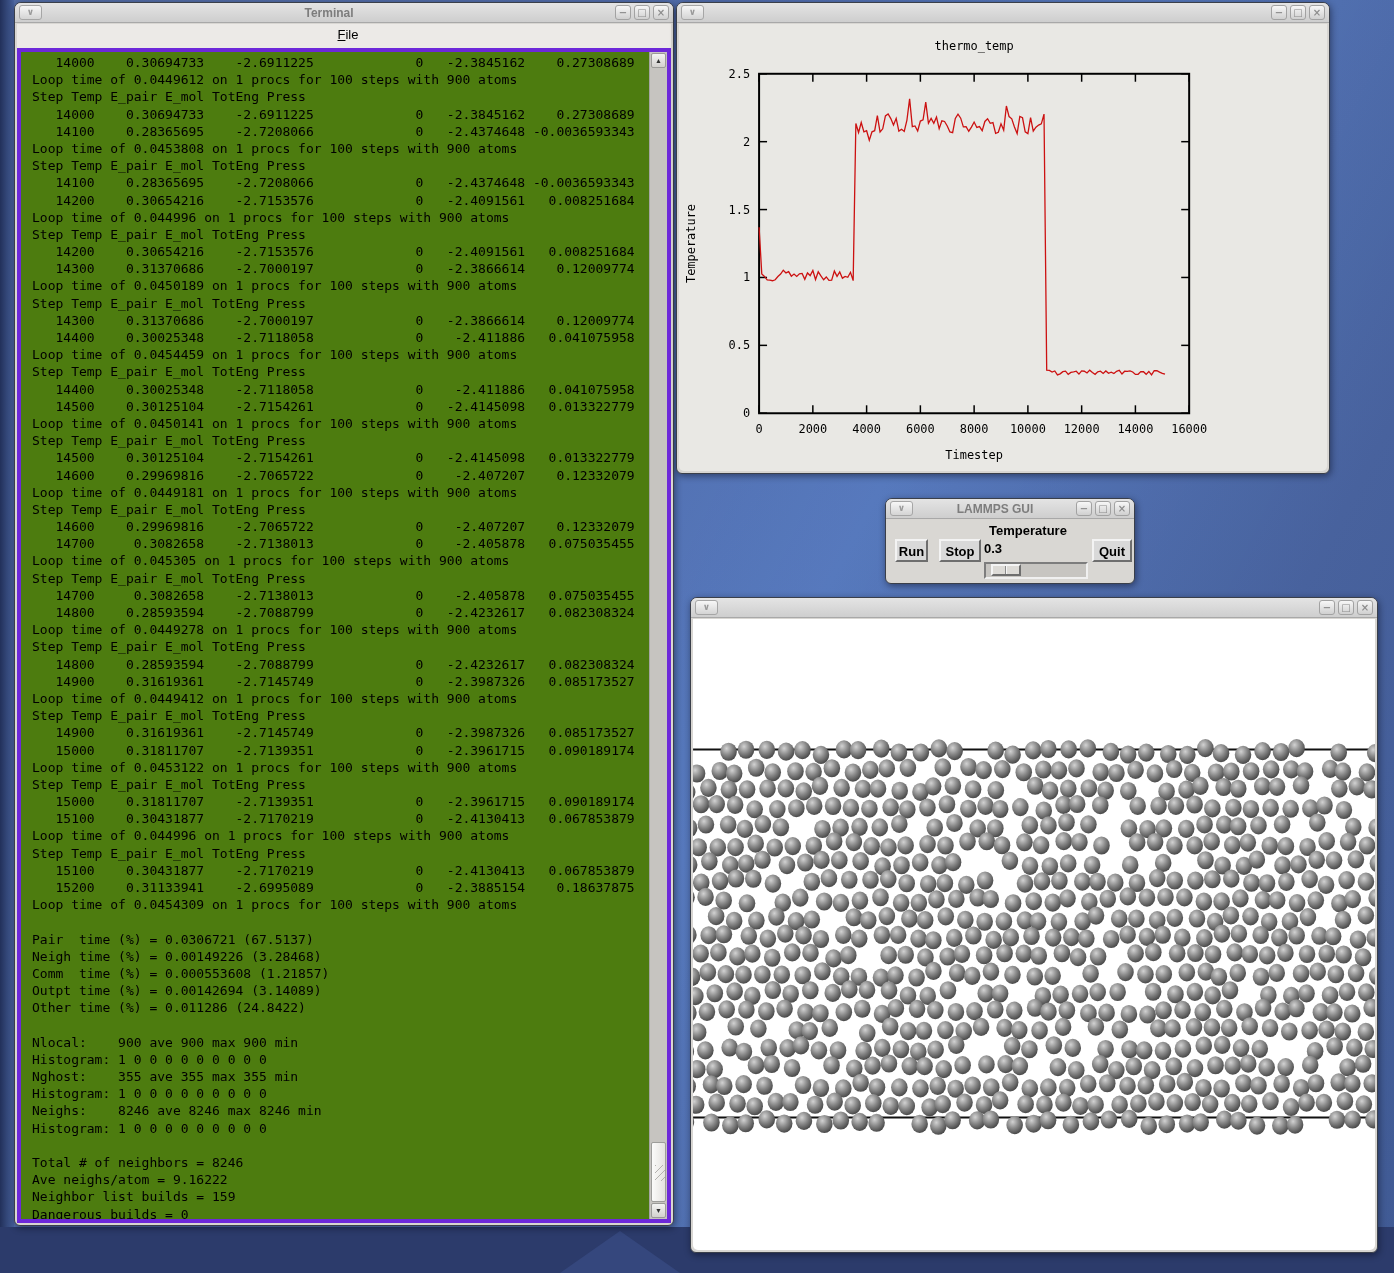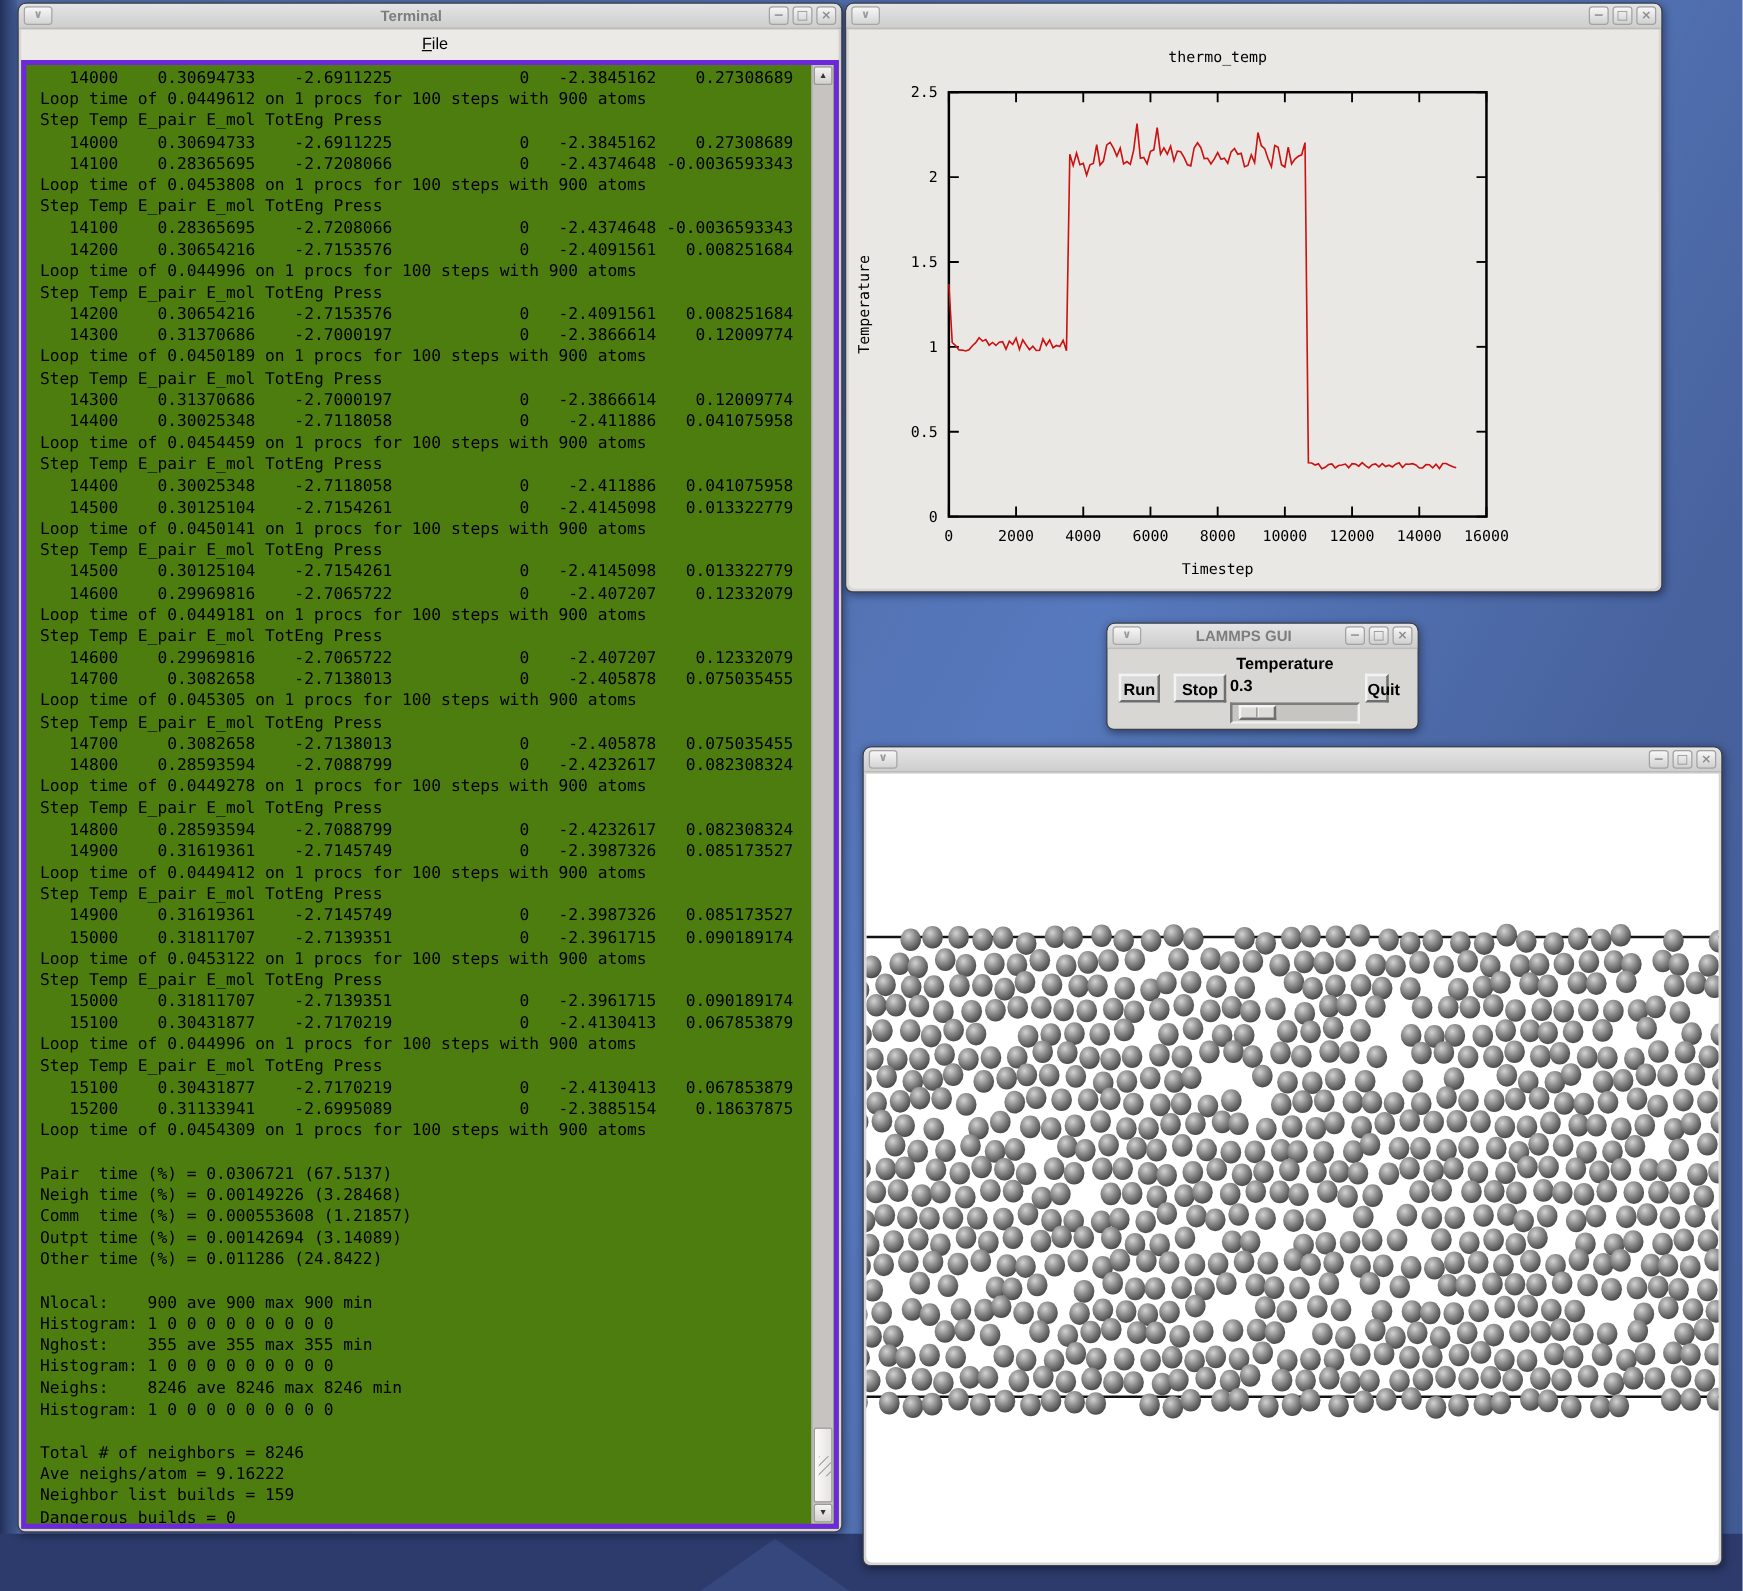--- a/index.html
+++ b/index.html
@@ -71,21 +71,21 @@
     background:#d9d7d3; border-radius:0 0 5px 5px; }
   .lmp-label { position:absolute; left:92px; top:3px; width:96px; text-align:center;
     font:bold 13px "Liberation Sans",sans-serif; color:#000; }
   .lmp-value { position:absolute; left:96px; top:21px; width:42px; 
     font:bold 13px "Liberation Sans",sans-serif; color:#000; }
   .tk-btn { position:absolute; top:19px; height:23px; background:#d9d9d9;
     border:2px solid; border-color:#f3f3f3 #6e6e6e #6e6e6e #f3f3f3;
     font:bold 13px "Liberation Sans",sans-serif; color:#000; text-align:center; padding-top:2px; }
   #btn-run  { left:7px;  width:33px; }
   #btn-stop { left:51px; width:42px; }
-  #btn-quit { left:204px; width:19px; }
+  #btn-quit { left:204px; width:40px; }
   .tk-slider { position:absolute; left:96px; top:42px; width:104px; height:17px;
     background:#c7c5c1; border:2px solid; border-color:#7d7d7d #f0f0f0 #f0f0f0 #7d7d7d; }
   .tk-handle { position:absolute; left:5px; top:0; width:30px; height:12px; background:#dddbd7;
     border:2px solid; border-color:#f4f4f4 #6e6e6e #6e6e6e #f4f4f4; }
   .tk-handle::after { content:""; position:absolute; left:12px; top:0; bottom:0; width:1px;
     background:#8a8a8a; box-shadow:1px 0 0 #f5f5f5; }
 
   
   #win-tmp { left:690px; top:597px; width:688px; height:656px; }
   .tmp-body { position:absolute; top:21px; left:2px; right:2px; bottom:2px;

